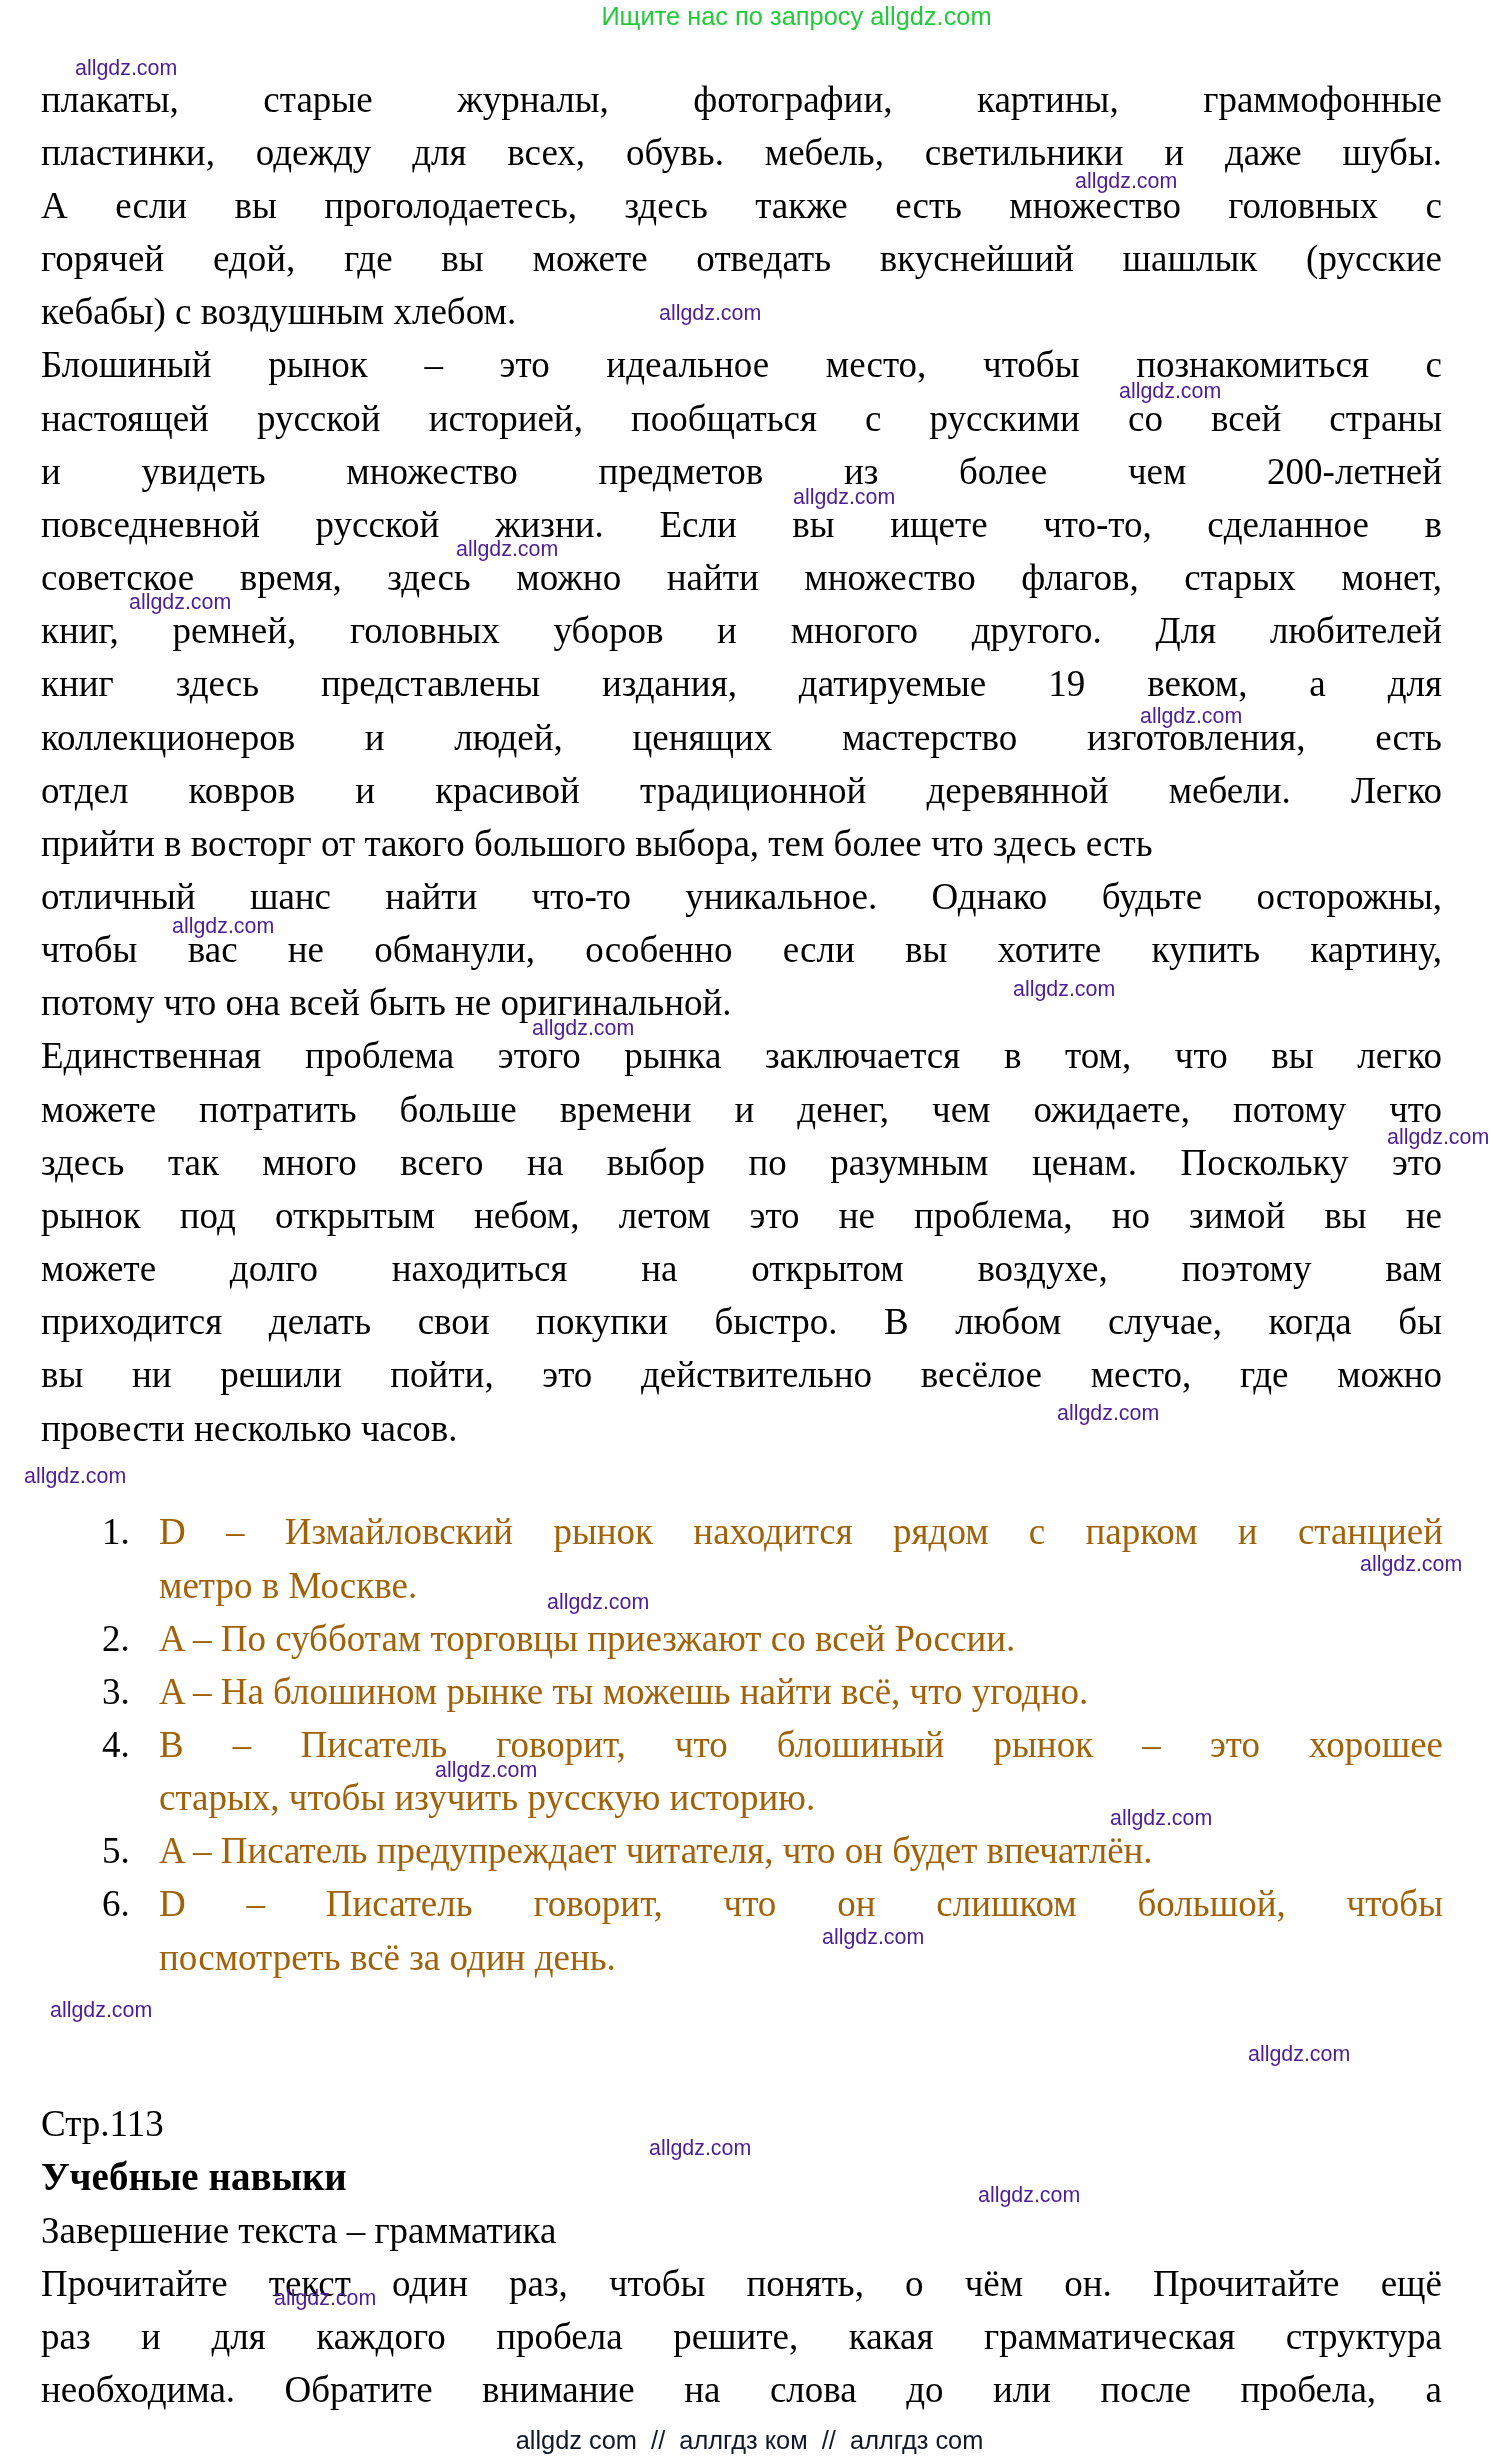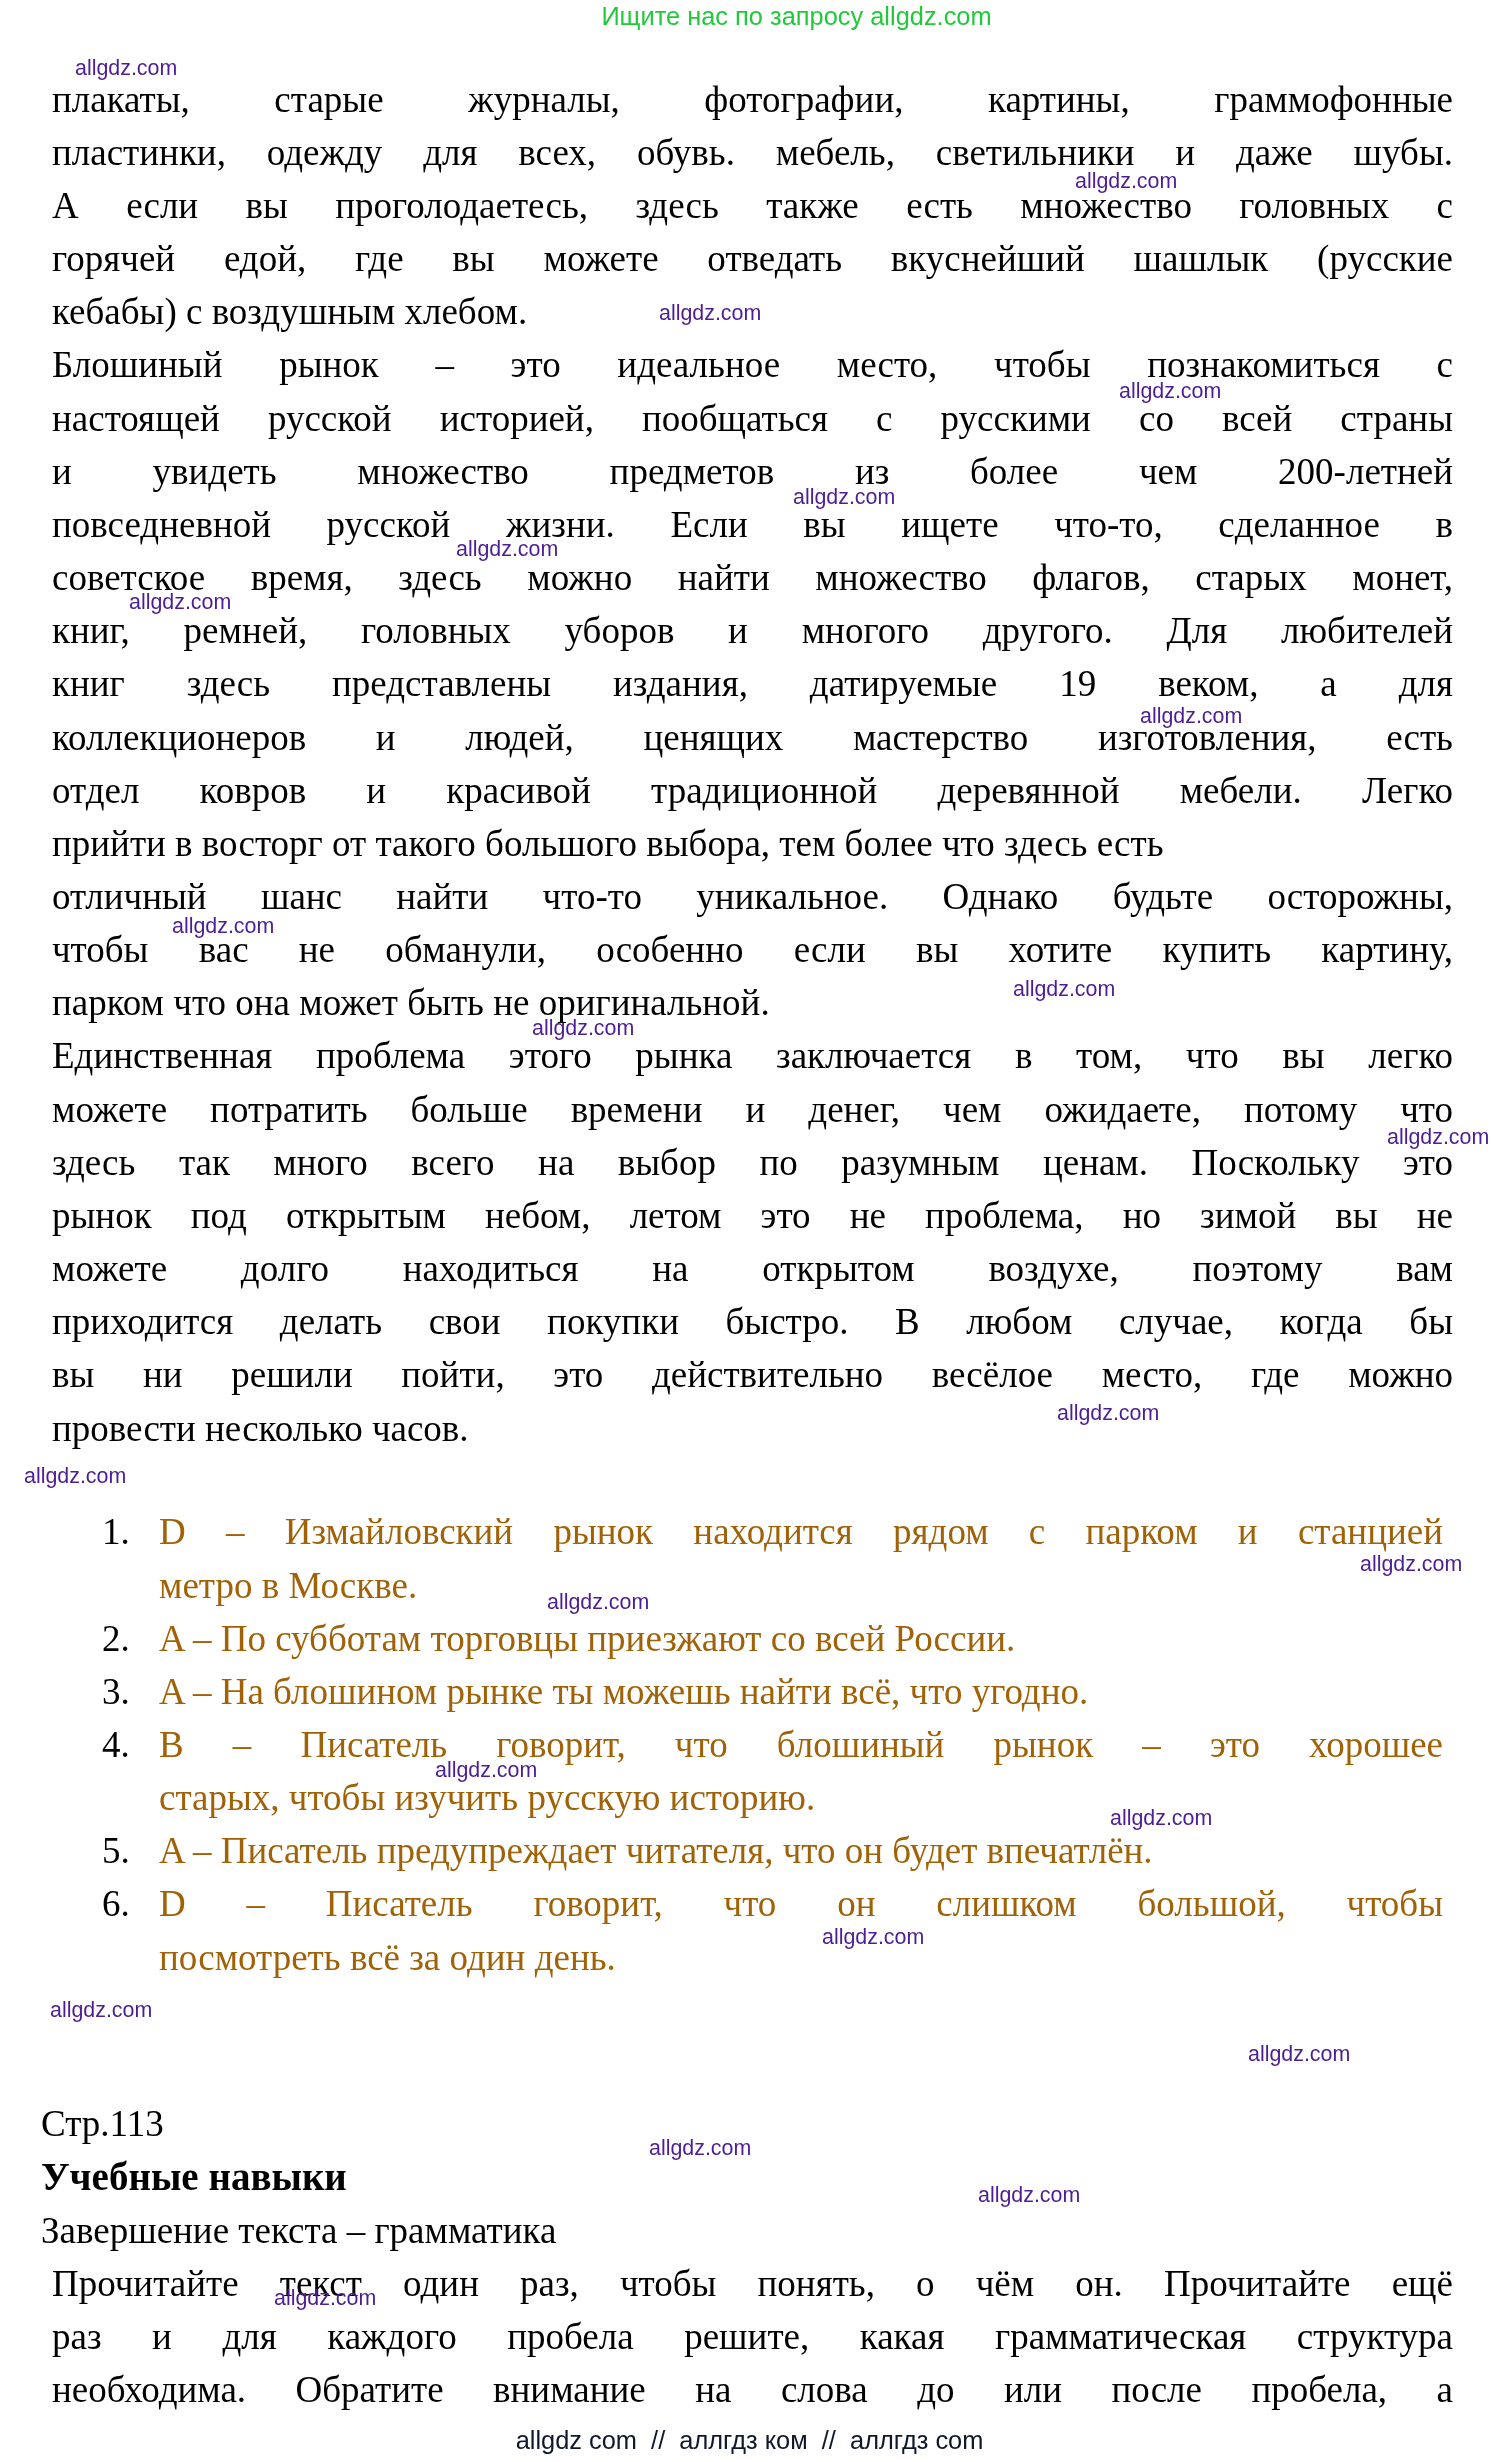--- a/index.html
+++ b/index.html
@@ -7,21 +7,21 @@
   .header {
     position: absolute; left: 0; top: 1.6px; width: 1499px; text-align: center;
     font-family: "Liberation Sans", sans-serif; font-size: 25.4px; color: #22c93a; padding-left: 47px;
   }
   .footer {
     position: absolute; left: 0; top: 2426px; width: 1499px; text-align: center;
     font-family: "Liberation Sans", sans-serif; font-size: 25.4px; color: #0f172a;
     white-space: pre;
   }
   .line {
-    position: absolute; left: 52px; width: 1401px;
+    position: absolute; left: 41px; width: 1401px;
     font-family: "Liberation Serif", serif; font-size: 37px; line-height: 44px;
     color: #000; white-space: nowrap; text-align: justify; text-align-last: justify;
   }
   .line.last { text-align-last: left; }
   .li-num {
     position: absolute; left: 102px;
     font-family: "Liberation Serif", serif; font-size: 37px; line-height: 44px; color: #000;
   }
   .li-line {
     position: absolute; left: 159px; width: 1284px;
@@ -61,21 +61,21 @@
   <div class="line" style="top:450px">и увидеть множество предметов из более чем 200-летней</div>
   <div class="line" style="top:503px">повседневной русской жизни. Если вы ищете что-то, сделанное в</div>
   <div class="line" style="top:556px">советское время, здесь можно найти множество флагов, старых монет,</div>
   <div class="line" style="top:609px">книг, ремней, головных уборов и многого другого. Для любителей</div>
   <div class="line" style="top:662px">книг здесь представлены издания, датируемые 19 веком, а для</div>
   <div class="line" style="top:716px">коллекционеров и людей, ценящих мастерство изготовления, есть</div>
   <div class="line" style="top:769px">отдел ковров и красивой традиционной деревянной мебели. Легко</div>
   <div class="line last" style="top:822px">прийти в восторг от такого большого выбора, тем более что здесь есть</div>
   <div class="line" style="top:875px">отличный шанс найти что-то уникальное. Однако будьте осторожны,</div>
   <div class="line" style="top:928px">чтобы вас не обманули, особенно если вы хотите купить картину,</div>
-  <div class="line last" style="top:981px">парком что она может быть не оригинальной.</div>
+  <div class="line last" style="top:981px">потому что она всей быть не оригинальной.</div>
 </div>
 
 <div>
   <div class="line" style="top:1034px">Единственная проблема этого рынка заключается в том, что вы легко</div>
   <div class="line" style="top:1088px">можете потратить больше времени и денег, чем ожидаете, потому что</div>
   <div class="line" style="top:1141px">здесь так много всего на выбор по разумным ценам. Поскольку это</div>
   <div class="line" style="top:1194px">рынок под открытым небом, летом это не проблема, но зимой вы не</div>
   <div class="line" style="top:1247px">можете долго находиться на открытом воздухе, поэтому вам</div>
   <div class="line" style="top:1300px">приходится делать свои покупки быстро. В любом случае, когда бы</div>
   <div class="line" style="top:1353px">вы ни решили пойти, это действительно весёлое место, где можно</div>

